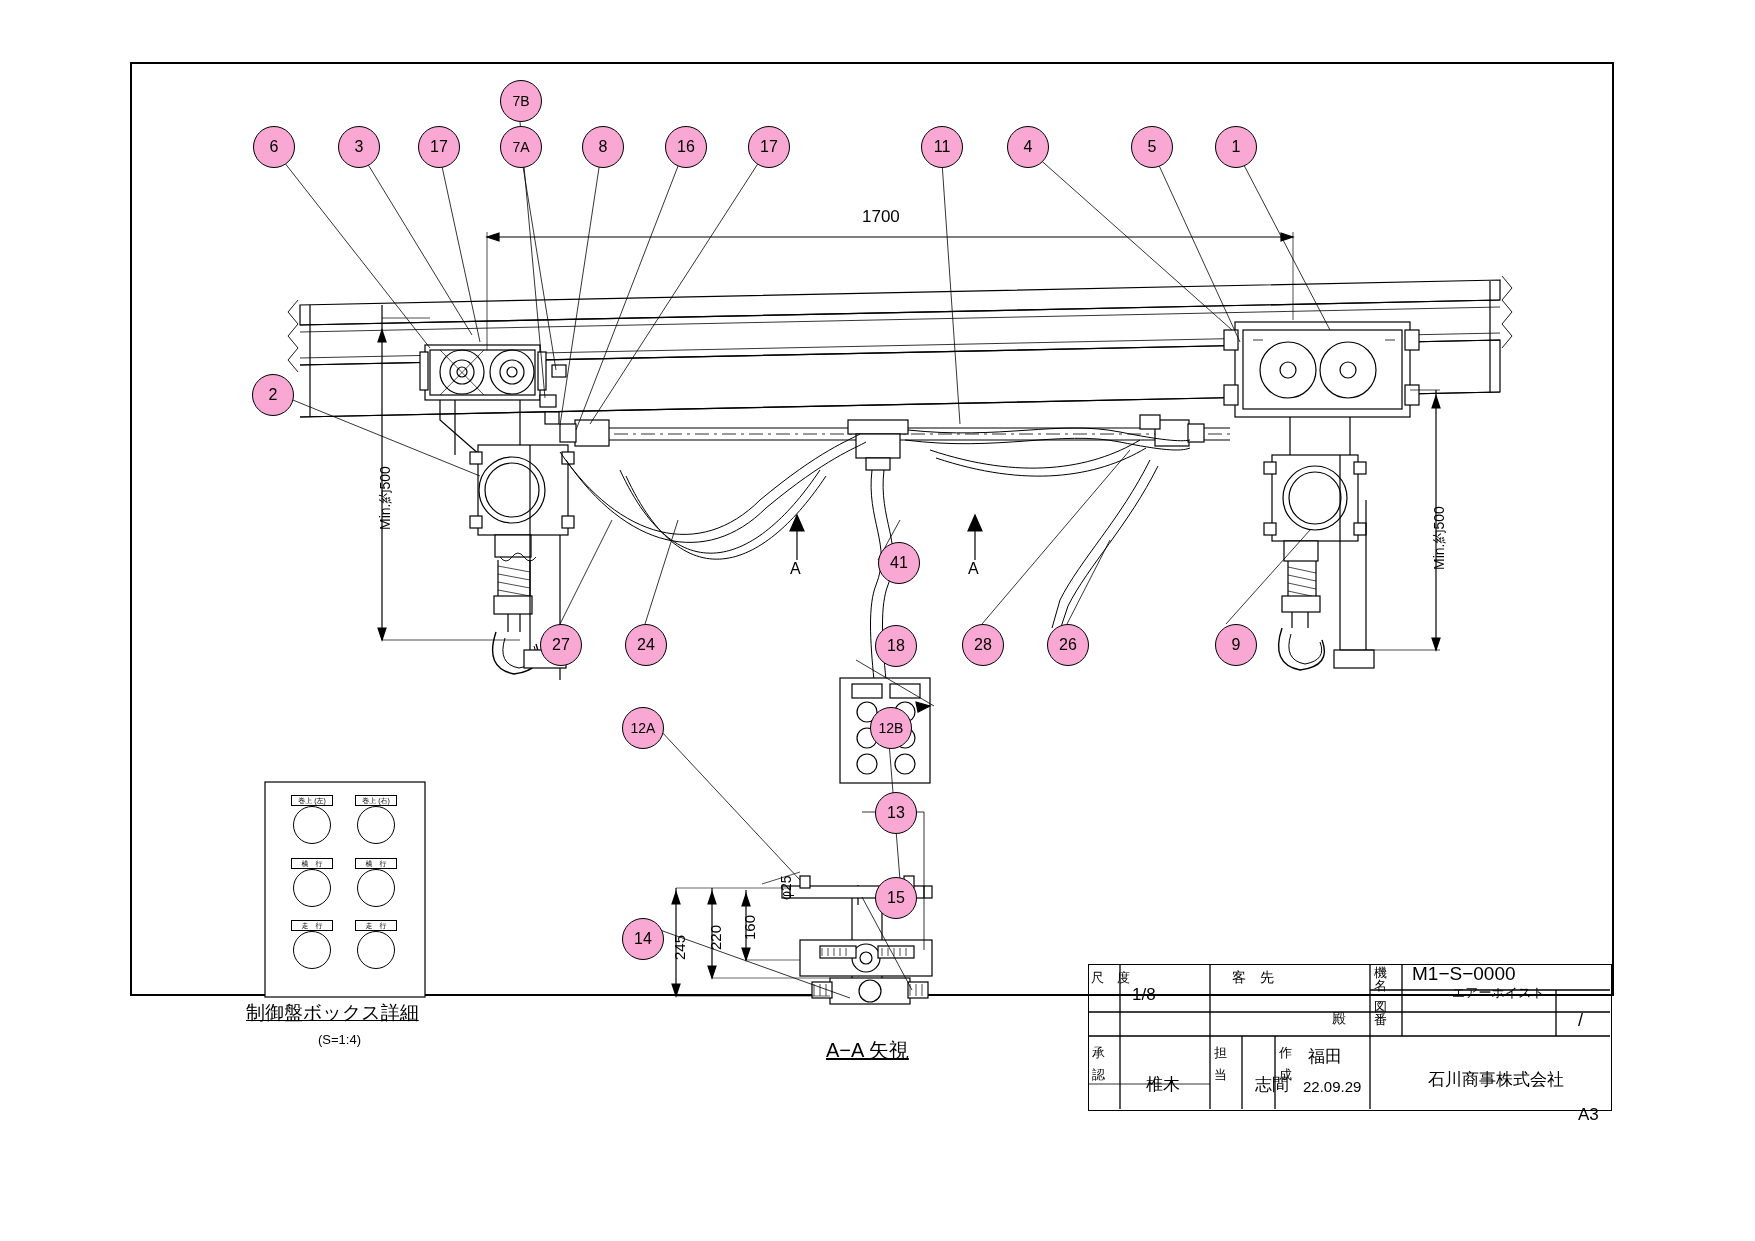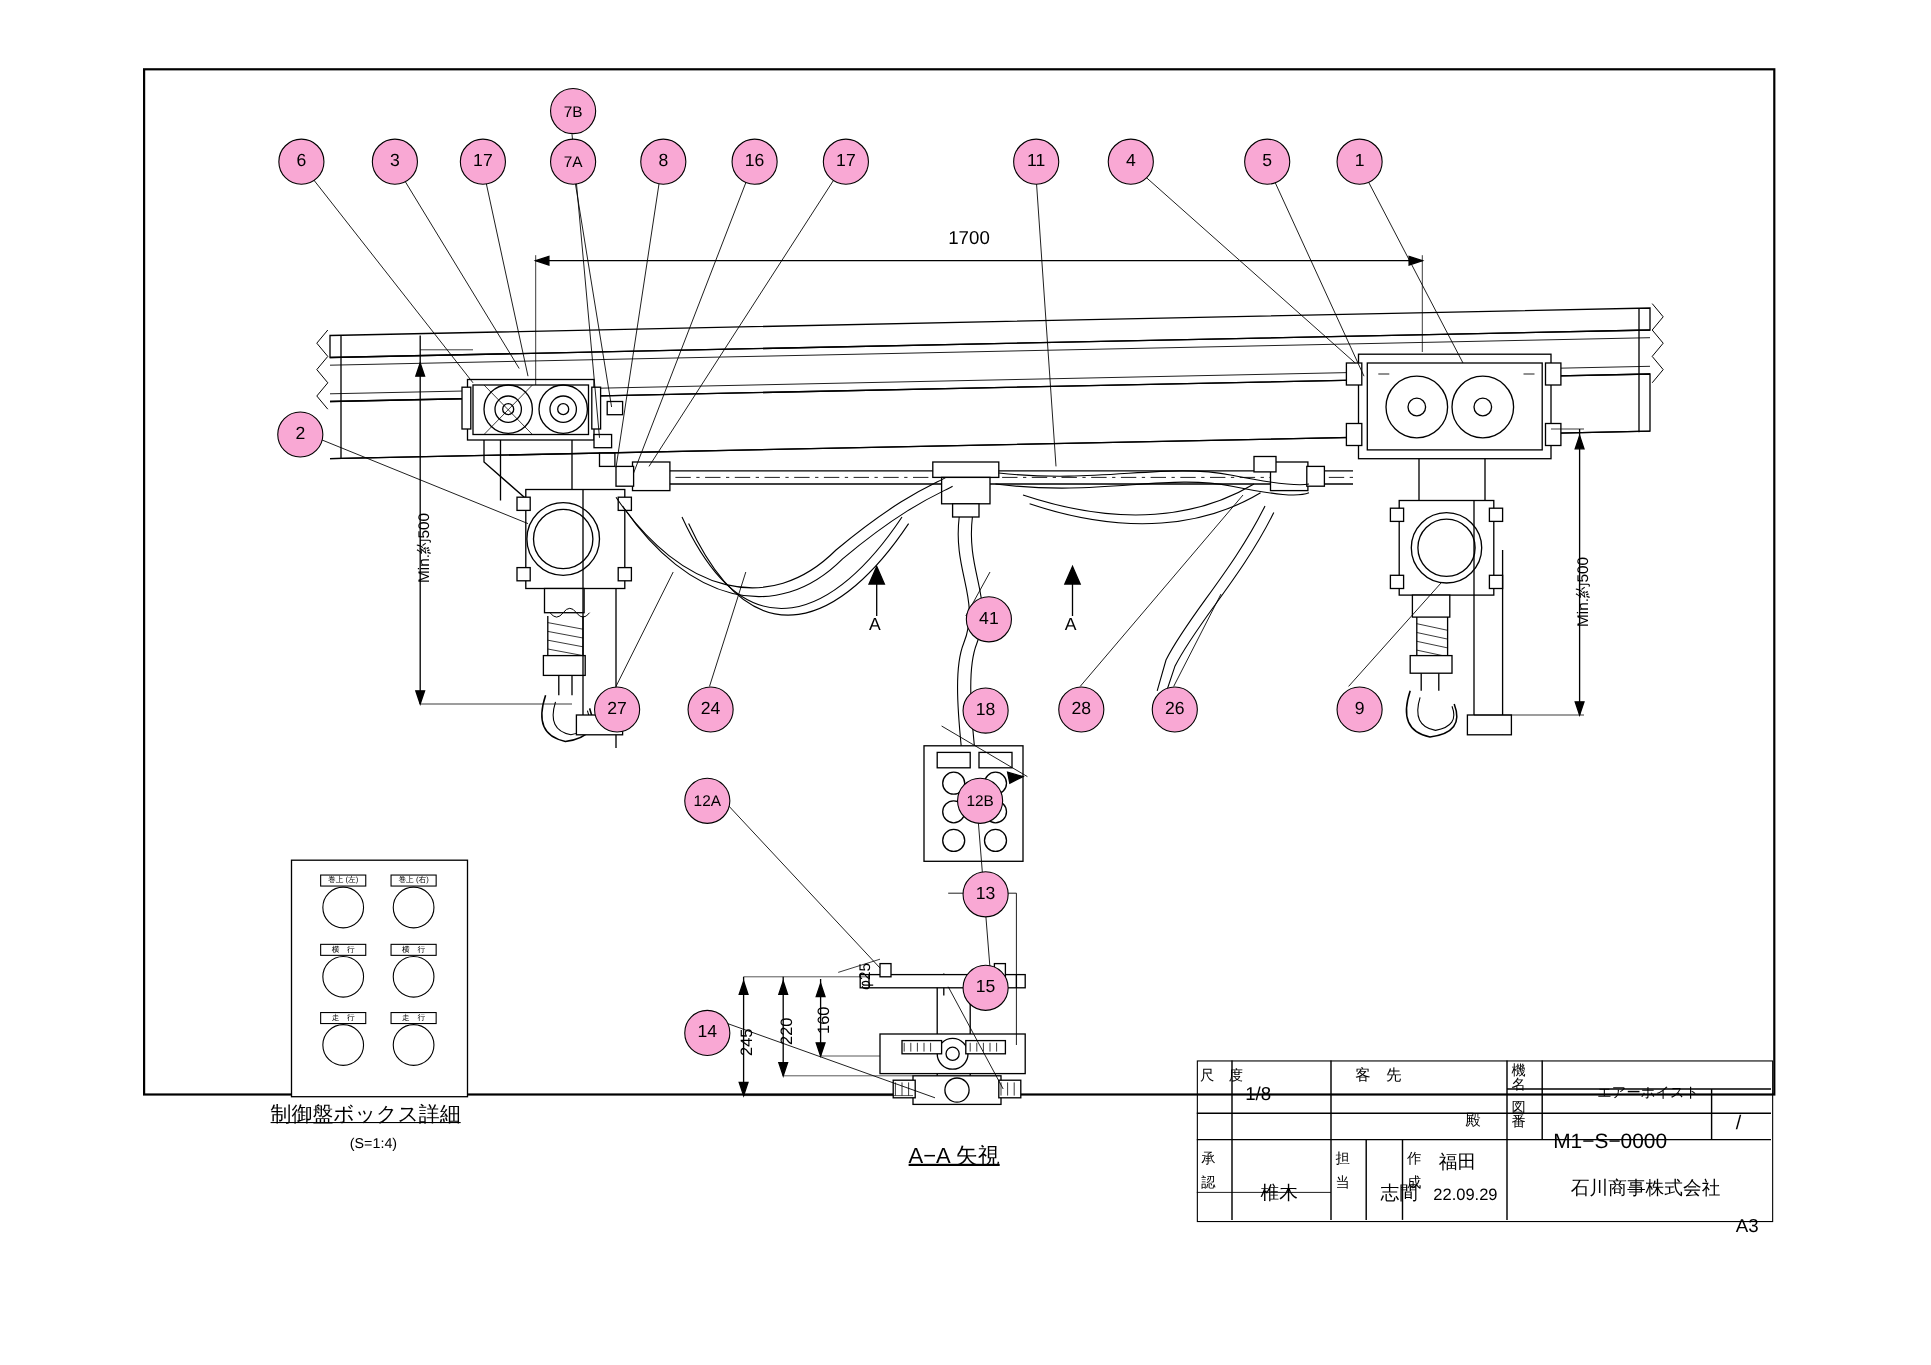--- a/index.html
+++ b/index.html
@@ -371,21 +371,21 @@
     </g>
   </svg>
 
   <div class="tbcell" style="left:1091px;top:969px;font-size:13px;">尺　度</div>
   <div class="tbcell" style="left:1132px;top:985px;font-size:17px;">1/8</div>
   <div class="tbcell" style="left:1232px;top:969px;font-size:14px;">客　先</div>
   <div class="tbcell" style="left:1332px;top:1010px;font-size:14px;">殿</div>
   <div class="tbcell" style="left:1374px;top:966px;font-size:13px;line-height:13px;">機<br>名</div>
   <div class="tbcell" style="left:1452px;top:984px;font-size:13px;">エアーホイスト</div>
   <div class="tbcell" style="left:1374px;top:1000px;font-size:13px;line-height:13px;">図<br>番</div>
-  <div class="tbcell" style="left:1412px;top:1028px;font-size:19px;">M1−S−0000</div>
+  <div class="tbcell" style="left:1412px;top:963px;font-size:19px;">M1−S−0000</div>
   <div class="tbcell" style="left:1578px;top:1010px;font-size:18px;">/</div>
   <div class="tbcell" style="left:1092px;top:1042px;font-size:13px;line-height:22px;">承<br>認</div>
   <div class="tbcell" style="left:1146px;top:1073px;font-size:17px;">椎木</div>
   <div class="tbcell" style="left:1214px;top:1042px;font-size:13px;line-height:22px;">担<br>当</div>
   <div class="tbcell" style="left:1255px;top:1073px;font-size:17px;">志間</div>
   <div class="tbcell" style="left:1279px;top:1042px;font-size:13px;line-height:22px;">作<br>成</div>
   <div class="tbcell" style="left:1308px;top:1045px;font-size:17px;">福田</div>
   <div class="tbcell" style="left:1303px;top:1078px;font-size:15px;">22.09.29</div>
   <div class="tbcell" style="left:1428px;top:1068px;font-size:17px;">石川商事株式会社</div>
 

